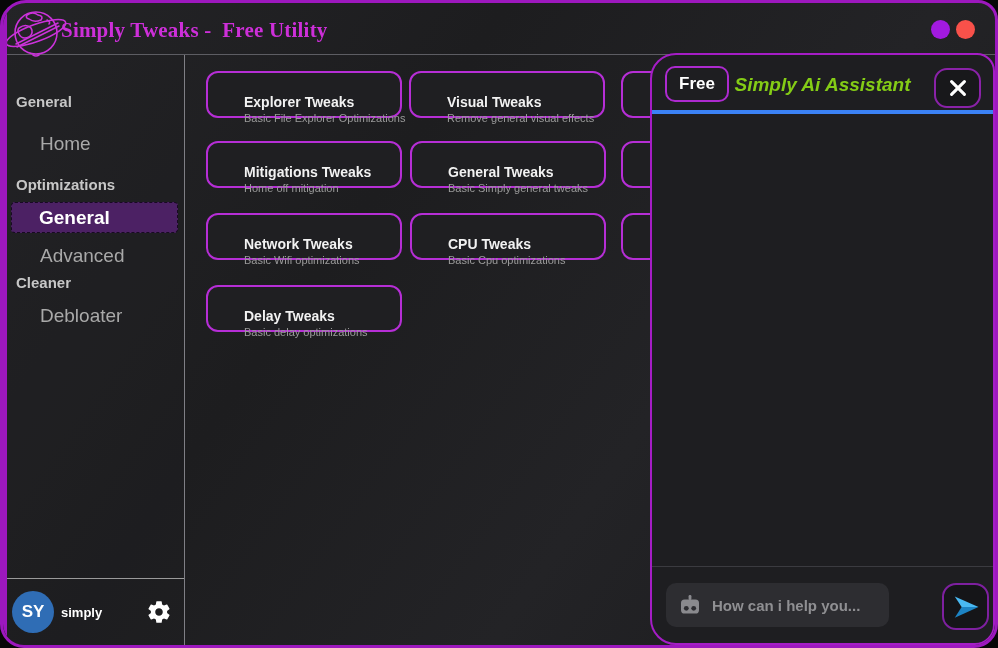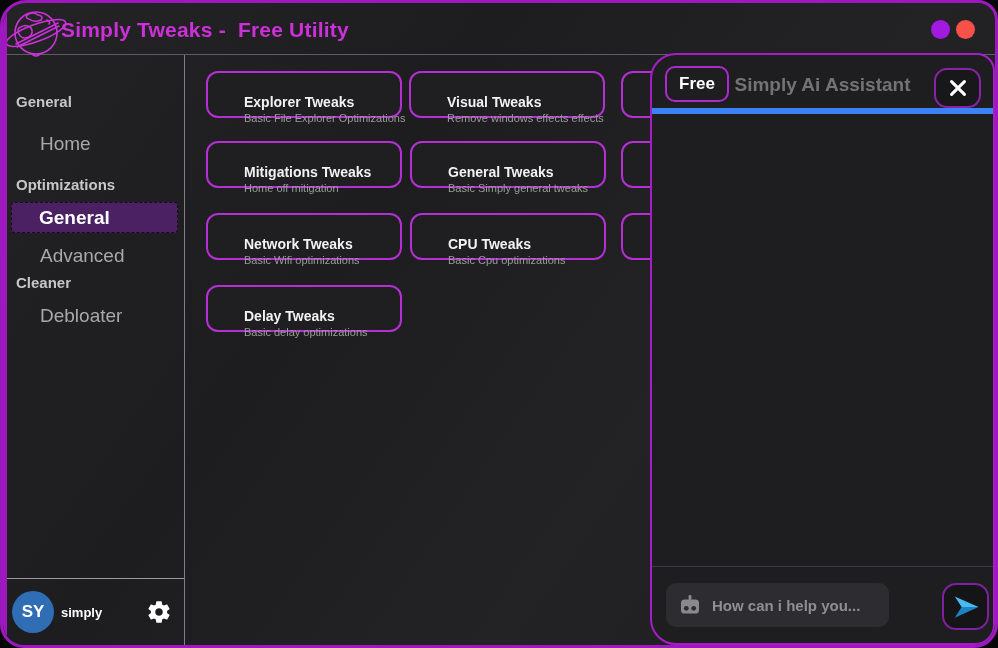--- a/index.html
+++ b/index.html
@@ -12,21 +12,21 @@
     background:linear-gradient(125deg,#242427 0%,#1d1d1f 35%,#232326 65%,#1b1b1d 100%);
     overflow:hidden;
   }
   .left-accent { position:absolute; left:0; top:0; bottom:0; width:4px; background:#9d18be; z-index:40; }
 
   
   .titlebar { position:absolute; left:0; top:0; right:0; height:52px; border-bottom:1px solid #5d5d63; }
   .logo { position:absolute; left:0; top:0; width:66px; height:58px; z-index:5; }
   .app-title {
     position:absolute; left:58px; top:0; height:52px; line-height:54px;
-    font-size:21px; font-weight:bold; color:#cd2fd9; white-space:pre; letter-spacing:.2px;
+    font-size:21px; font-weight:bold; color:#cd2fd9; white-space:pre; letter-spacing:.2px;font-family:Liberation Serif, serif;
   }
   .win-controls { position:absolute; right:20px; top:0; height:52px; display:flex; align-items:center; gap:6px; }
   .ctrl-dot { width:19px; height:19px; border-radius:50%; border:none; cursor:pointer; }
   .ctrl-min { background:#a21ae0; }
   .ctrl-close { background:#f8514a; }
 
   
   .sidebar { position:absolute; left:0; top:52px; bottom:0; width:182px; border-right:1px solid #7f7f85; background:rgba(32,32,34,.35); }
   .side-header { position:absolute; left:13px; font-size:15px; font-weight:bold; color:#c7c7c7; }
   .side-item { position:absolute; left:37px; font-size:19px; color:#a9a9a9; cursor:pointer; }
@@ -51,27 +51,27 @@
   .card-title { font-size:14px; font-weight:bold; color:#f2f2f2; line-height:17px; white-space:nowrap; }
   .card-sub { font-size:11px; color:#9b9b9b; line-height:14px; white-space:nowrap; }
 
   
   .ai-panel {
     position:absolute; left:647px; top:50px; right:0; bottom:0;
     background:#1e1e21;
     border:2px solid #a51dc6; border-radius:26px 18px 20px 26px;
     z-index:20; overflow:hidden;
   }
-  .ai-header { position:absolute; left:0; right:0; top:0; height:59px; border-bottom:6px solid #3b82f6; }
+  .ai-header { position:absolute; left:0; right:0; top:0; height:59px; border-bottom:4px solid #3b82f6; }
   .free-badge {
     position:absolute; left:13px; top:11px; padding:6px 12px;
     border:2px solid #ad2ad0; border-radius:10px;
     color:#ffffff; font-size:17px; font-weight:bold; background:none;
   }
-  .ai-title { position:absolute; left:0; right:0; top:19px; text-align:center; font-size:19px; font-weight:bold; color:#737373; }
+  .ai-title { position:absolute; left:0; right:0; top:19px; text-align:center; font-size:19px; font-weight:bold; color:#84cc16;font-style:italic; }
   .close-btn {
     position:absolute; right:12px; top:13px; width:47px; height:40px;
     border:2px solid #8a22a8; border-radius:13px; background:#18181b; cursor:pointer;
     display:flex; align-items:center; justify-content:center;
   }
   .ai-body { position:absolute; left:0; right:0; top:60px; bottom:77px; }
   .ai-footer { position:absolute; left:0; right:0; bottom:0; height:77px; border-top:1px solid #3b3b40; }
   .chat-input-wrap { position:absolute; left:14px; bottom:16px; width:223px; height:44px; }
   .chat-input {
     width:100%; height:100%; border:none; outline:none; border-radius:10px;
@@ -133,21 +133,21 @@
   </nav>
 
   <main class="main">
 
     <div class="card" style="left:21px;top:16px">
       <div class="card-title">Explorer Tweaks</div>
       <div class="card-sub">Basic File Explorer Optimizations</div>
     </div>
     <div class="card" style="left:224px;top:16px">
       <div class="card-title">Visual Tweaks</div>
-      <div class="card-sub">Remove windows effects effects</div>
+      <div class="card-sub">Remove general visual effects</div>
     </div>
     <div class="card" style="left:436px;top:16px">
       <div class="card-title"></div>
       <div class="card-sub"></div>
     </div>
 
     <div class="card" style="left:21px;top:86px">
       <div class="card-title">Mitigations Tweaks</div>
       <div class="card-sub">Home off mitigation</div>
     </div>

